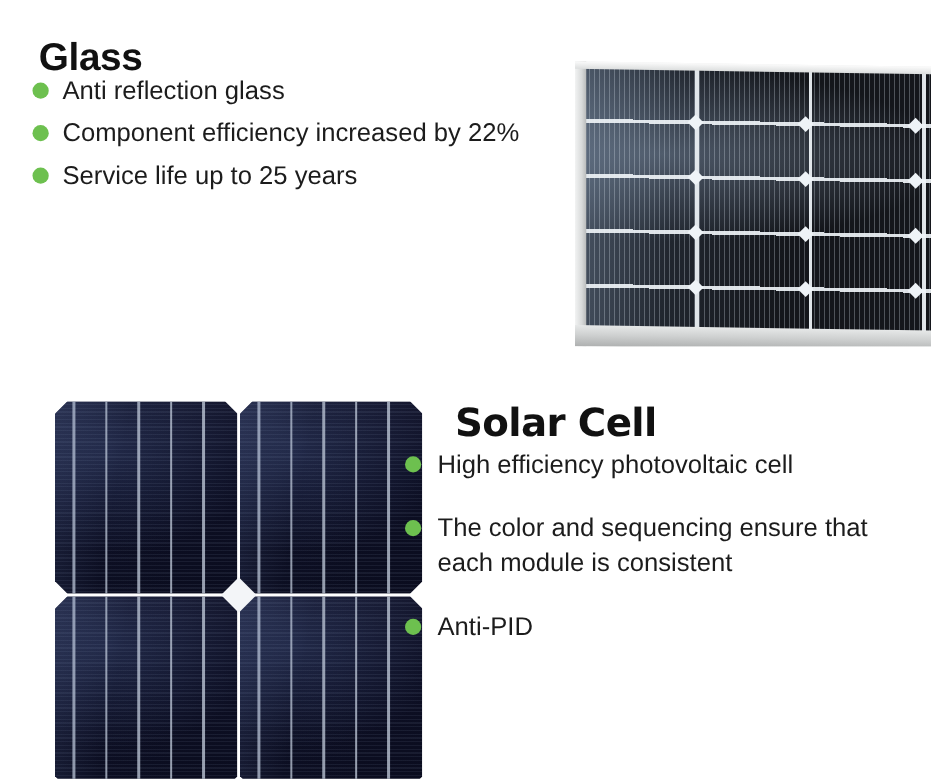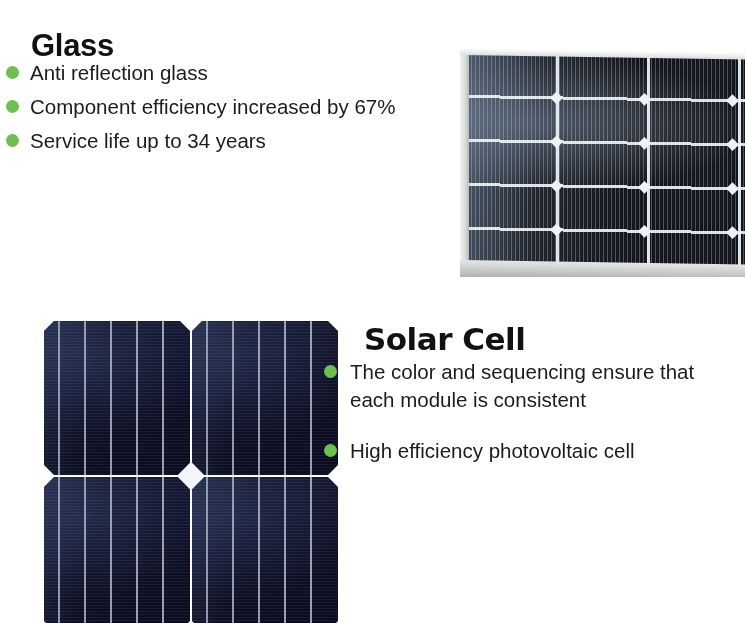--- a/index.html
+++ b/index.html
@@ -41,21 +41,21 @@
   .item-text { display: block; }
 
   
   #glass-heading {
     left: 31px; top: 4px;
     font-size: 31px;
     line-height: 36px;
     margin-top: 24px;
   }
   #glass-list {
-    left: 4px; top: 56px;
+    left: 24px; top: 56px;
     width: 400px;
   }
   #glass-list .feature-item {
     font-size: 20.5px;
     line-height: 34px;
     padding-left: 26px;
     margin-bottom: 0px;
   }
   #glass-list .bullet {
     width: 13px; height: 13px;
@@ -240,25 +240,25 @@
 
 <h1 class="heading" id="glass-heading">Glass</h1>
 
 <ul class="feature-list" id="glass-list">
   <li class="feature-item">
     <span class="bullet"></span>
     <span class="item-text">Anti reflection glass</span>
   </li>
   <li class="feature-item">
     <span class="bullet"></span>
-    <span class="item-text">Component efficiency increased by 67%</span>
-  </li>
-  <li class="feature-item">
-    <span class="bullet"></span>
-    <span class="item-text">Service life up to 34 years</span>
+    <span class="item-text">Component efficiency increased by 22%</span>
+  </li>
+  <li class="feature-item">
+    <span class="bullet"></span>
+    <span class="item-text">Service life up to 25 years</span>
   </li>
 </ul>
 
 <figure id="panel-photo">
   <div class="frame"></div>
   <div class="laminate">
     <div class="fingers"></div>
     <div class="rowgaps"></div>
     <div class="colgaps"></div>
     <div class="solderpad" style="left:84px;  top:38px;"></div>
@@ -303,19 +303,23 @@
     </div>
   </div>
   <div class="center-diamond"></div>
 </figure>
 
 <h1 class="heading" id="solarcell-heading">Solar Cell</h1>
 
 <ul class="feature-list" id="solarcell-list">
   <li class="feature-item">
     <span class="bullet"></span>
+    <span class="item-text">High efficiency photovoltaic cell</span>
+  </li>
+  <li class="feature-item">
+    <span class="bullet"></span>
     <span class="item-text">The color and sequencing ensure that each module is consistent</span>
   </li>
   <li class="feature-item">
     <span class="bullet"></span>
-    <span class="item-text">High efficiency photovoltaic cell</span>
+    <span class="item-text"> Anti-PID</span>
   </li>
 </ul>
 
 </body></html>

